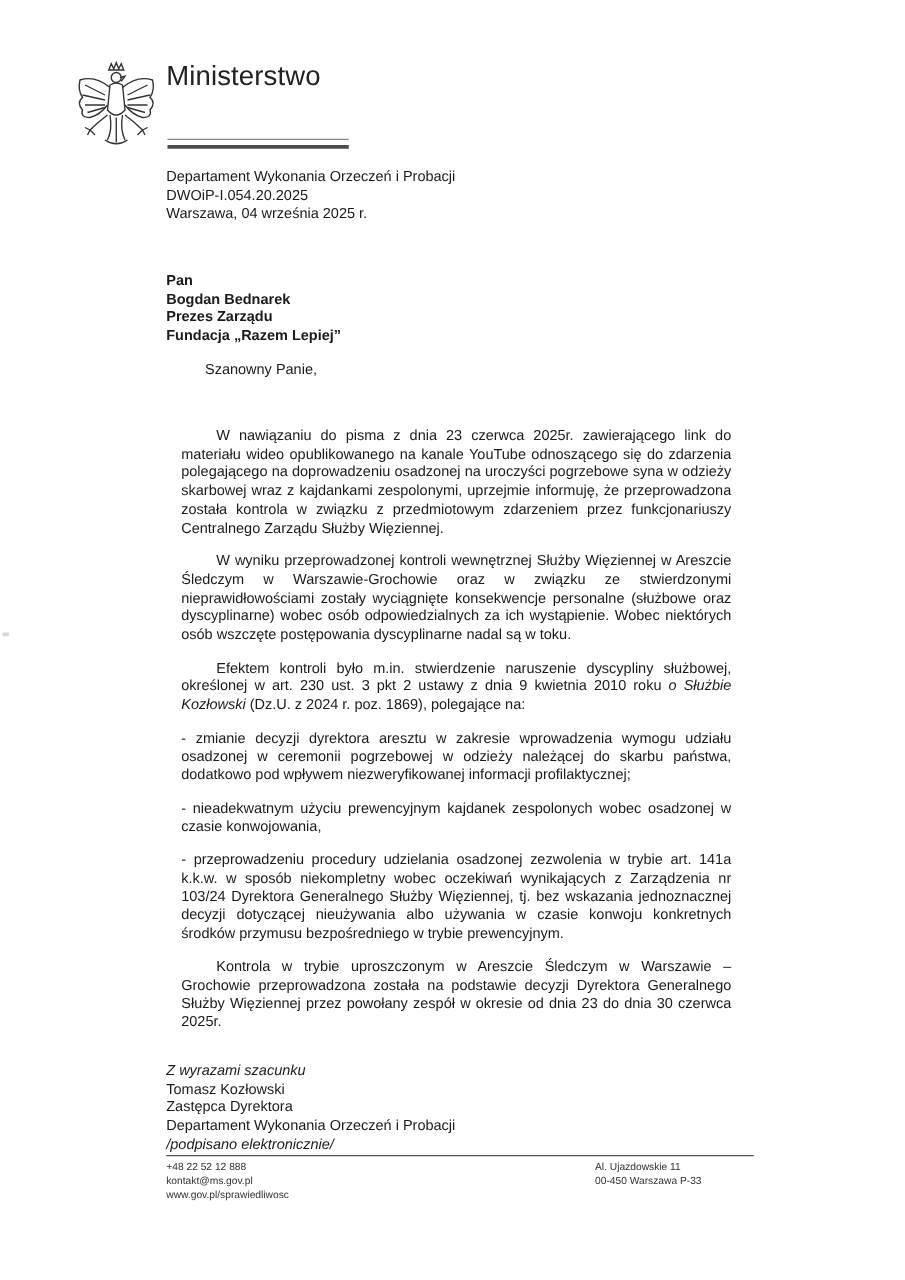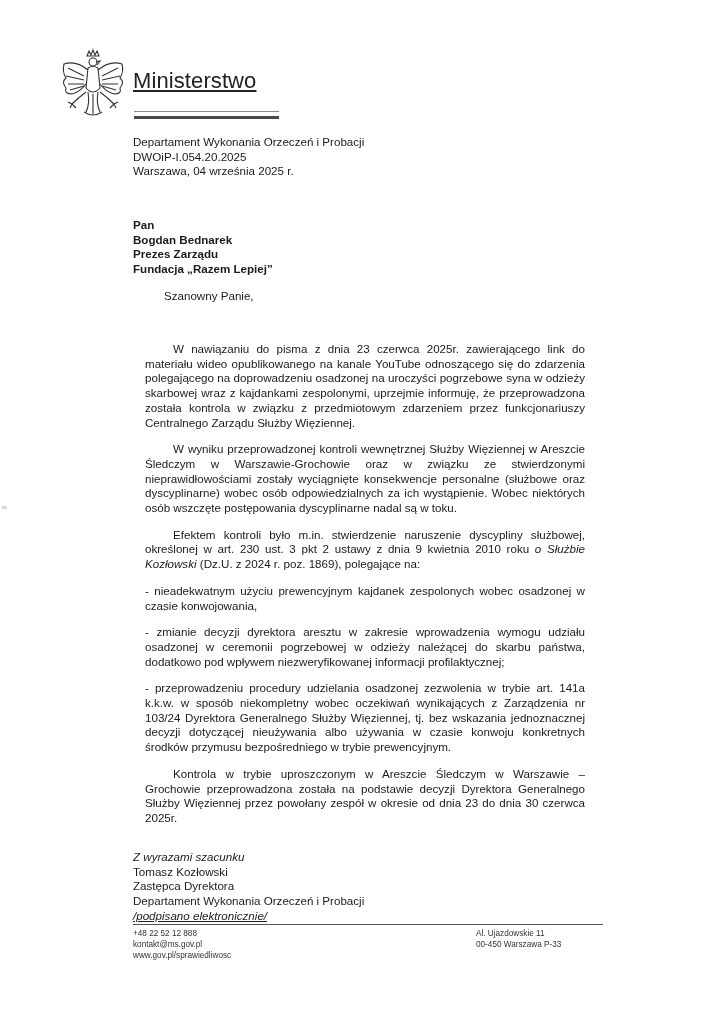--- a/index.html
+++ b/index.html
@@ -4,38 +4,38 @@
   <style>
     html, body { margin: 0; padding: 0; }
     body {
       width: 724px; height: 1024px; background: #ffffff; position: relative; overflow: hidden;
       font-family: "Liberation Sans", "DejaVu Sans", sans-serif; color: #1b1b1b;
     }
     .page { position: absolute; left: 0; top: 0; width: 724px; height: 1024px; }
     
     .logo { position: absolute; left: 58px; top: 48px; width: 250px; height: 80px; }
     .eagle { position: absolute; left: 0; top: 0; width: 70px; height: 74px; }
-    .ministry-name { position: absolute; left: 75px; top: 20px; font-size: 22px; line-height: 26px; color: #222; letter-spacing: 0.1px; text-decoration: underline; }
+    .ministry-name { position: absolute; left: 75px; top: 0; font-size: 22px; line-height: 26px; color: #222; letter-spacing: 0.1px; }
     .header-rule-thin { position: absolute; left: 134px; top: 111px; width: 145px; height: 1px; background: #8a8a8a; }
     .header-rule-thick { position: absolute; left: 134px; top: 116px; width: 145px; height: 3px; background: #4a4a4a; }
 
     .text { font-size: 11.6px; line-height: 14.7px; }
     .sender { position: absolute; left: 133px; top: 135px; width: 320px; }
     .recipient { position: absolute; left: 133px; top: 218px; font-weight: bold; }
     .salutation { position: absolute; left: 164px; top: 289px; }
 
     .body { position: absolute; left: 133px; top: 330px; width: 464px; }
     .body p { margin: 12px; text-align: justify; text-indent: 28px; }
     .body p.li { text-indent: 0; }
     .body em { font-style: italic; }
 
     .closing { position: absolute; left: 133px; top: 850px; width: 470px; }
     .closing .greet { font-style: italic; }
     .closing .signed { font-style: italic; text-decoration: underline; display: block; border-bottom: 1px solid #555; text-decoration: none; }
-    .closing .signed span { text-decoration: underline; }
+    .closing .signed span { }
 
     .footer { position: absolute; top: 928px; font-size: 8.2px; line-height: 11px; color: #333; }
     .footer-left { left: 133px; }
     .footer-right { left: 476px; }
     .scan-mark { position: absolute; left: 2px; top: 506px; width: 5px; height: 3px; background: #d8d8d8; }
   </style>
 </head>
 <body>
 
 <div class="page">
@@ -83,22 +83,22 @@
     <div>Prezes Zarządu</div>
     <div>Fundacja „Razem Lepiej”</div>
   </div>
 
   <div class="salutation text">Szanowny Panie,</div>
 
   <div class="body text">
     <p>W nawiązaniu do pisma z dnia 23 czerwca 2025r. zawierającego link do materiału wideo opublikowanego na kanale YouTube odnoszącego się do zdarzenia polegającego na doprowadzeniu osadzonej na uroczyści pogrzebowe syna w odzieży skarbowej wraz z kajdankami zespolonymi, uprzejmie informuję, że przeprowadzona została kontrola w związku z przedmiotowym zdarzeniem przez funkcjonariuszy Centralnego Zarządu Służby Więziennej.</p>
     <p>W wyniku przeprowadzonej kontroli wewnętrznej Służby Więziennej w Areszcie Śledczym w Warszawie-Grochowie oraz w związku ze stwierdzonymi nieprawidłowościami zostały wyciągnięte konsekwencje personalne (służbowe oraz dyscyplinarne) wobec osób odpowiedzialnych za ich wystąpienie. Wobec niektórych osób wszczęte postępowania dyscyplinarne nadal są w toku.</p>
     <p><span>Efektem kontroli było m.in. stwierdzenie naruszenie dyscypliny służbowej, określonej w art. 230 ust. 3 pkt 2 ustawy z dnia 9 kwietnia 2010 roku </span><em>o Służbie Kozłowski</em><span> (Dz.U. z 2024 r. poz. 1869), polegające na:</span></p>
+    <p class="li">- zmianie decyzji dyrektora aresztu w zakresie wprowadzenia wymogu udziału osadzonej w ceremonii pogrzebowej w odzieży należącej do skarbu państwa, dodatkowo pod wpływem niezweryfikowanej informacji profilaktycznej;</p>
     <p class="li">- nieadekwatnym użyciu prewencyjnym kajdanek zespolonych wobec osadzonej w czasie konwojowania,</p>
-    <p class="li">- zmianie decyzji dyrektora aresztu w zakresie wprowadzenia wymogu udziału osadzonej w ceremonii pogrzebowej w odzieży należącej do skarbu państwa, dodatkowo pod wpływem niezweryfikowanej informacji profilaktycznej;</p>
     <p class="li">- przeprowadzeniu procedury udzielania osadzonej zezwolenia w trybie art. 141a k.k.w. w sposób niekompletny wobec oczekiwań wynikających z Zarządzenia nr 103/24 Dyrektora Generalnego Służby Więziennej, tj. bez wskazania jednoznacznej decyzji dotyczącej nieużywania albo używania w czasie konwoju konkretnych środków przymusu bezpośredniego w trybie prewencyjnym.</p>
     <p>Kontrola w trybie uproszczonym w Areszcie Śledczym w Warszawie – Grochowie przeprowadzona została na podstawie decyzji Dyrektora Generalnego Służby Więziennej przez powołany zespół w okresie od dnia 23 do dnia 30 czerwca 2025r.</p>
   </div>
 
   <div class="closing text">
     <div class="greet">Z wyrazami szacunku</div>
     <div>Tomasz Kozłowski</div>
     <div>Zastępca Dyrektora</div>
     <div>Departament Wykonania Orzeczeń i Probacji</div>
     <div class="signed"><span>/podpisano elektronicznie/</span></div>

